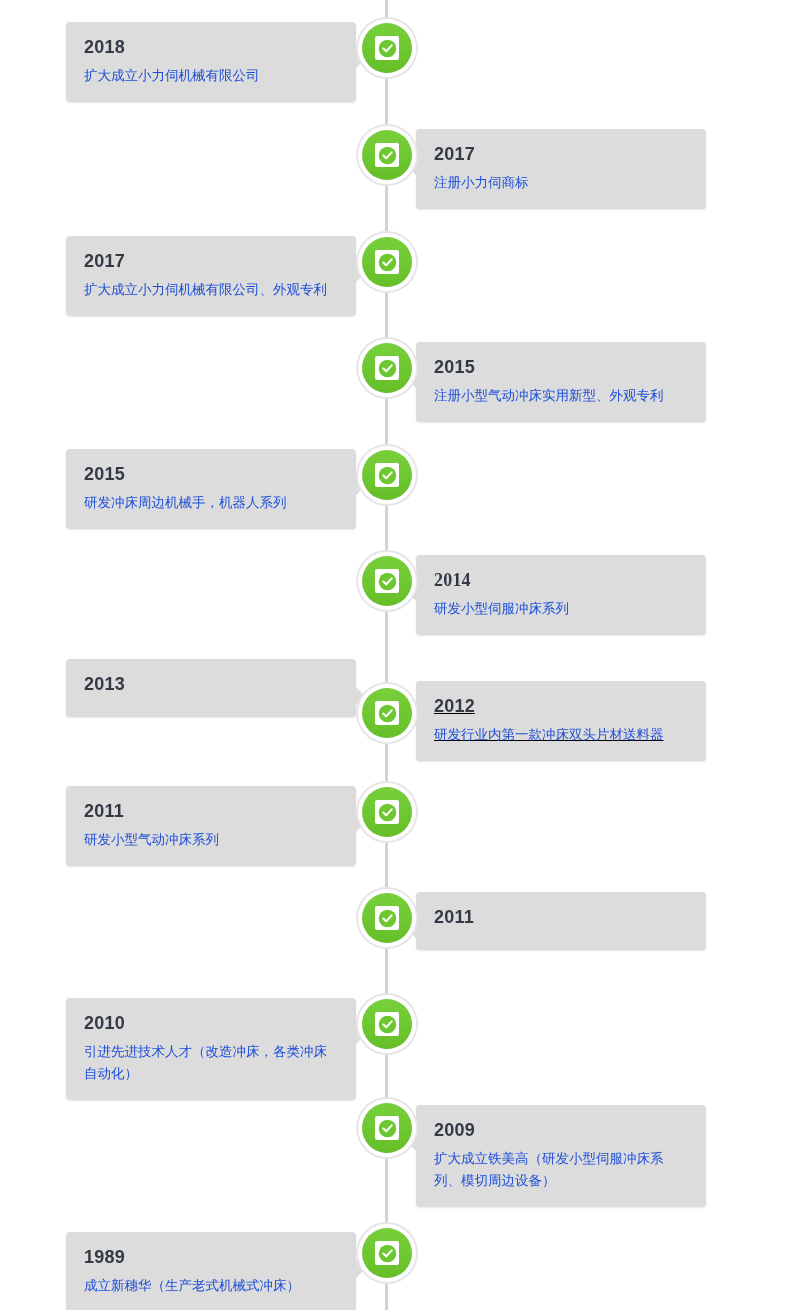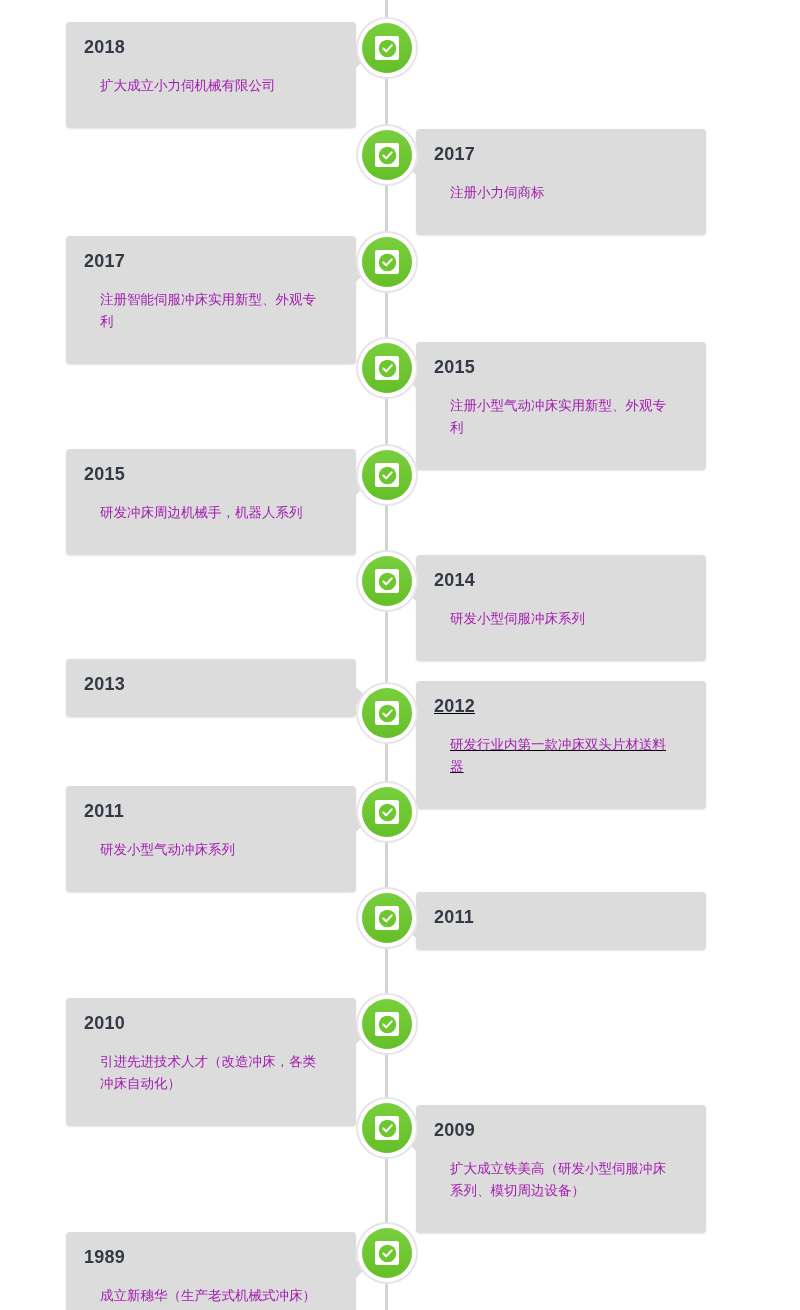--- a/index.html
+++ b/index.html
@@ -79,23 +79,23 @@
   .card-year {
     font-size: 18px;
     font-weight: bold;
     color: #333a45;
     line-height: 24px;
     letter-spacing: 0.2px;
     margin: 0 0 6px 0;
   }
   .card-desc {
     font-size: 13.5px;
-    color: #a21caf;
+    color: #1d4ed8;
     line-height: 22px;
-    margin: 16px;
+    margin: 0;
     word-break: break-all;
   }
 
   
   .marker {
     position: absolute;
     left: 362px;
     width: 50px;
     height: 50px;
     border-radius: 50%;
@@ -148,21 +148,21 @@
           <svg width="19" height="19" viewBox="0 0 20 20">
             <circle cx="10" cy="10" r="9.2" fill="#6dc72f"></circle>
             <path d="M5.6 10.1 L8.6 13.0 L14.4 6.7" stroke="#ffffff" stroke-width="2.2" stroke-linecap="round" stroke-linejoin="round" fill="none"></path>
           </svg>
         </div>
       </div>
     </div>
     <div class="row" style="top: 0px;">
       <div class="card left" style="top: 236px;">
         <div class="card-year">2017</div>
-        <div class="card-desc">注册智能伺服冲床实用新型、外观专利</div>
+        <div class="card-desc">扩大成立小力伺机械有限公司、外观专利</div>
       </div>
       <div class="marker" style="top: 237px;">
         <div class="marker-inner">
           <svg width="19" height="19" viewBox="0 0 20 20">
             <circle cx="10" cy="10" r="9.2" fill="#6dc72f"></circle>
             <path d="M5.6 10.1 L8.6 13.0 L14.4 6.7" stroke="#ffffff" stroke-width="2.2" stroke-linecap="round" stroke-linejoin="round" fill="none"></path>
           </svg>
         </div>
       </div>
     </div>
@@ -188,21 +188,21 @@
       <div class="marker" style="top: 450px;">
         <div class="marker-inner">
           <svg width="19" height="19" viewBox="0 0 20 20">
             <circle cx="10" cy="10" r="9.2" fill="#6dc72f"></circle>
             <path d="M5.6 10.1 L8.6 13.0 L14.4 6.7" stroke="#ffffff" stroke-width="2.2" stroke-linecap="round" stroke-linejoin="round" fill="none"></path>
           </svg>
         </div>
       </div>
     </div>
     <div class="row" style="top: 0px;">
-      <div class="card right" style="top: 555px;">
+      <div class="card right" style="top: 555px; font-family: Liberation Serif, serif;">
         <div class="card-year">2014</div>
         <div class="card-desc">研发小型伺服冲床系列</div>
       </div>
       <div class="marker" style="top: 556px;">
         <div class="marker-inner">
           <svg width="19" height="19" viewBox="0 0 20 20">
             <circle cx="10" cy="10" r="9.2" fill="#6dc72f"></circle>
             <path d="M5.6 10.1 L8.6 13.0 L14.4 6.7" stroke="#ffffff" stroke-width="2.2" stroke-linecap="round" stroke-linejoin="round" fill="none"></path>
           </svg>
         </div>

